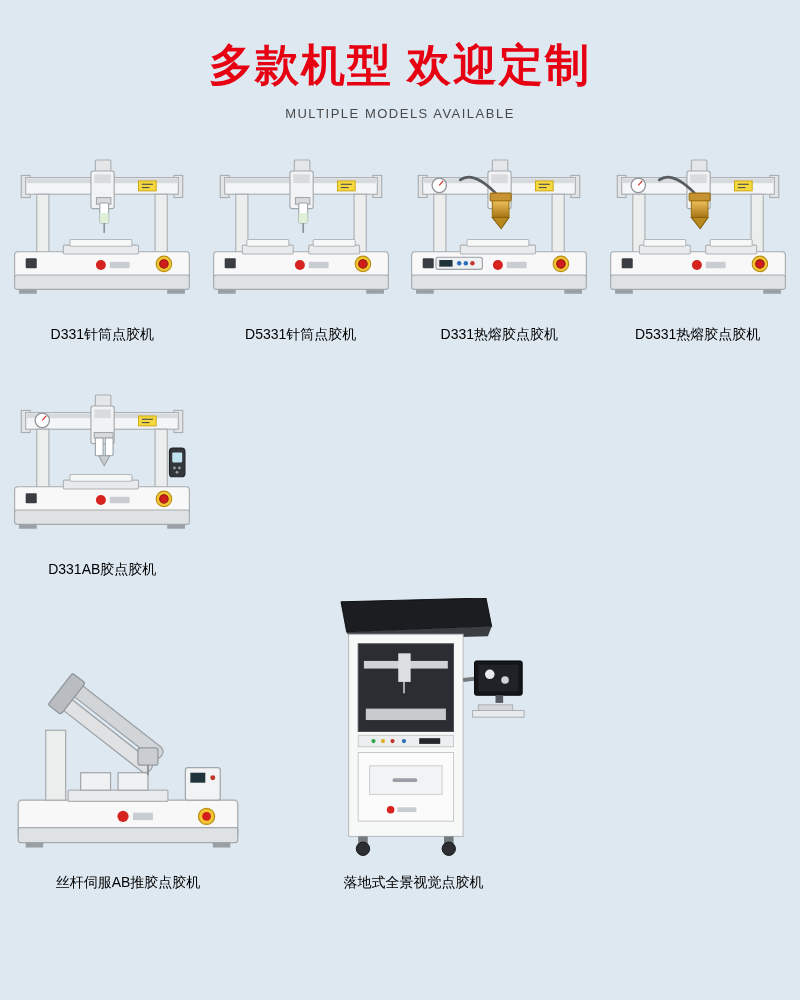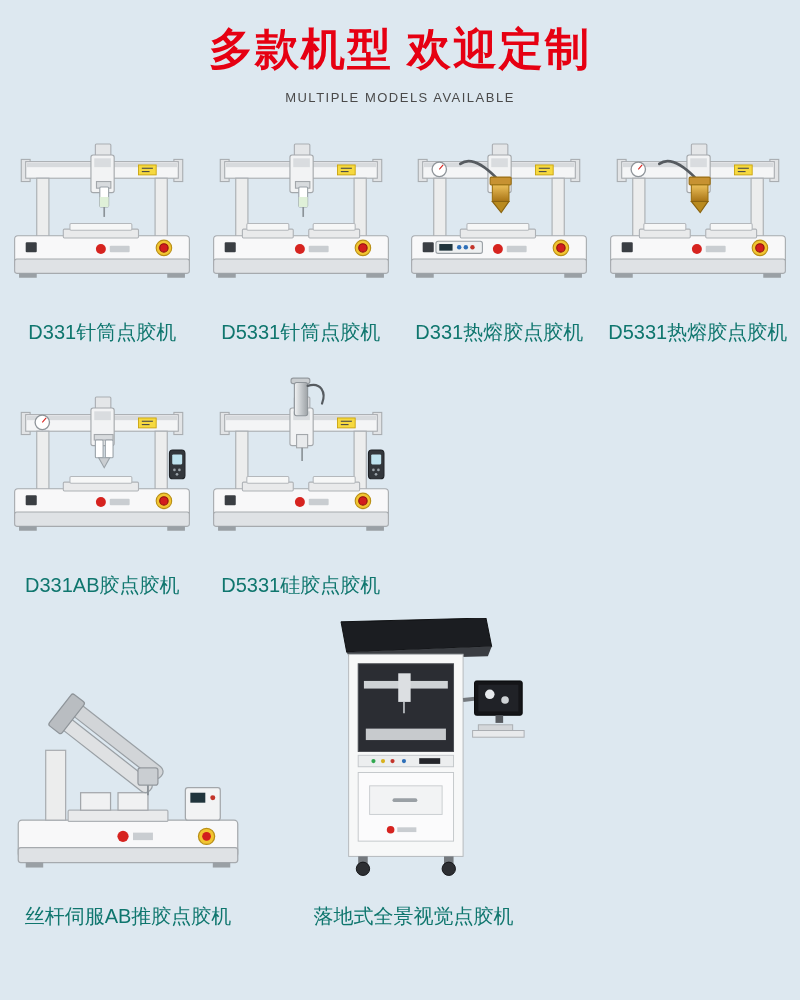--- a/index.html
+++ b/index.html
@@ -1,34 +1,34 @@
 <!DOCTYPE html>
 <html><head>
 <meta charset="utf-8">
 <style>
   * { margin:0; padding:0; box-sizing:border-box; }
   body {
     width:800px; background:#dde8f0;
     font-family:"Liberation Sans","DejaVu Sans",sans-serif;
   }
   .page { width:800px; height:1000px; background:#dde8f0; overflow:hidden; position:relative; }
-  .header { text-align:center; padding-top:24px; }
+  .header { text-align:center; padding-top:40px; }
   .title { color:#e60012; font-size:44px; font-weight:800; letter-spacing:2px; line-height:1.15; }
   .subtitle { color:#4a4a4a; font-size:13px; letter-spacing:1.5px; margin-top:15px; font-weight:400; }
   .grid { display:grid; width:794px; margin:0 auto; }
   .grid-4 { grid-template-columns:repeat(4,1fr); }
   .grid-3 { grid-template-columns:repeat(3,1fr);gap:46px; }
   .row-1 { margin-top:18px; }
   .row-2 { margin-top:30px; }
   .row-3 { margin-top:14px; }
   .product { display:flex; flex-direction:column; align-items:center; }
   .art { display:flex; align-items:flex-end; justify-content:center; }
   .grid-4 .art { height:178px; }
   .grid-3 .art { height:272px; }
-  .label { margin-top:18px; font-size:20px; color:#0f766e; white-space:nowrap; }
+  .label { margin-top:9px; font-size:14px; color:#000000; white-space:nowrap; }
   .defs { position:absolute; width:0; height:0; overflow:hidden; }
 </style>
 </head>
 <body>
 
 <svg class="defs" aria-hidden="true">
   <defs>
     <linearGradient id="goldGrad" x1="0" y1="0" x2="0" y2="1">
       <stop offset="0" stop-color="#ecc05a"></stop>
         <stop offset="1" stop-color="#a87415"></stop>
@@ -318,28 +318,20 @@
 
   <div class="grid grid-4 row-2">
     <figure class="product">
       <div class="art">
         <svg width="188" height="177">
             <use href="#m-ab1"></use>
           </svg>
       </div>
       <figcaption class="label">D331AB胶点胶机</figcaption>
     </figure>
-    <figure class="product">
-      <div class="art">
-        <svg width="188" height="177">
-            <use href="#m-sil2"></use>
-          </svg>
-      </div>
-      <figcaption class="label">D5331硅胶点胶机</figcaption>
-    </figure>
   </div>
 
   <div class="grid grid-3 row-3">
     <figure class="product">
       <div class="art">
         <svg width="250" height="212">
             <use href="#m-arm"></use>
           </svg>
       </div>
       <figcaption class="label">丝杆伺服AB推胶点胶机</figcaption>

